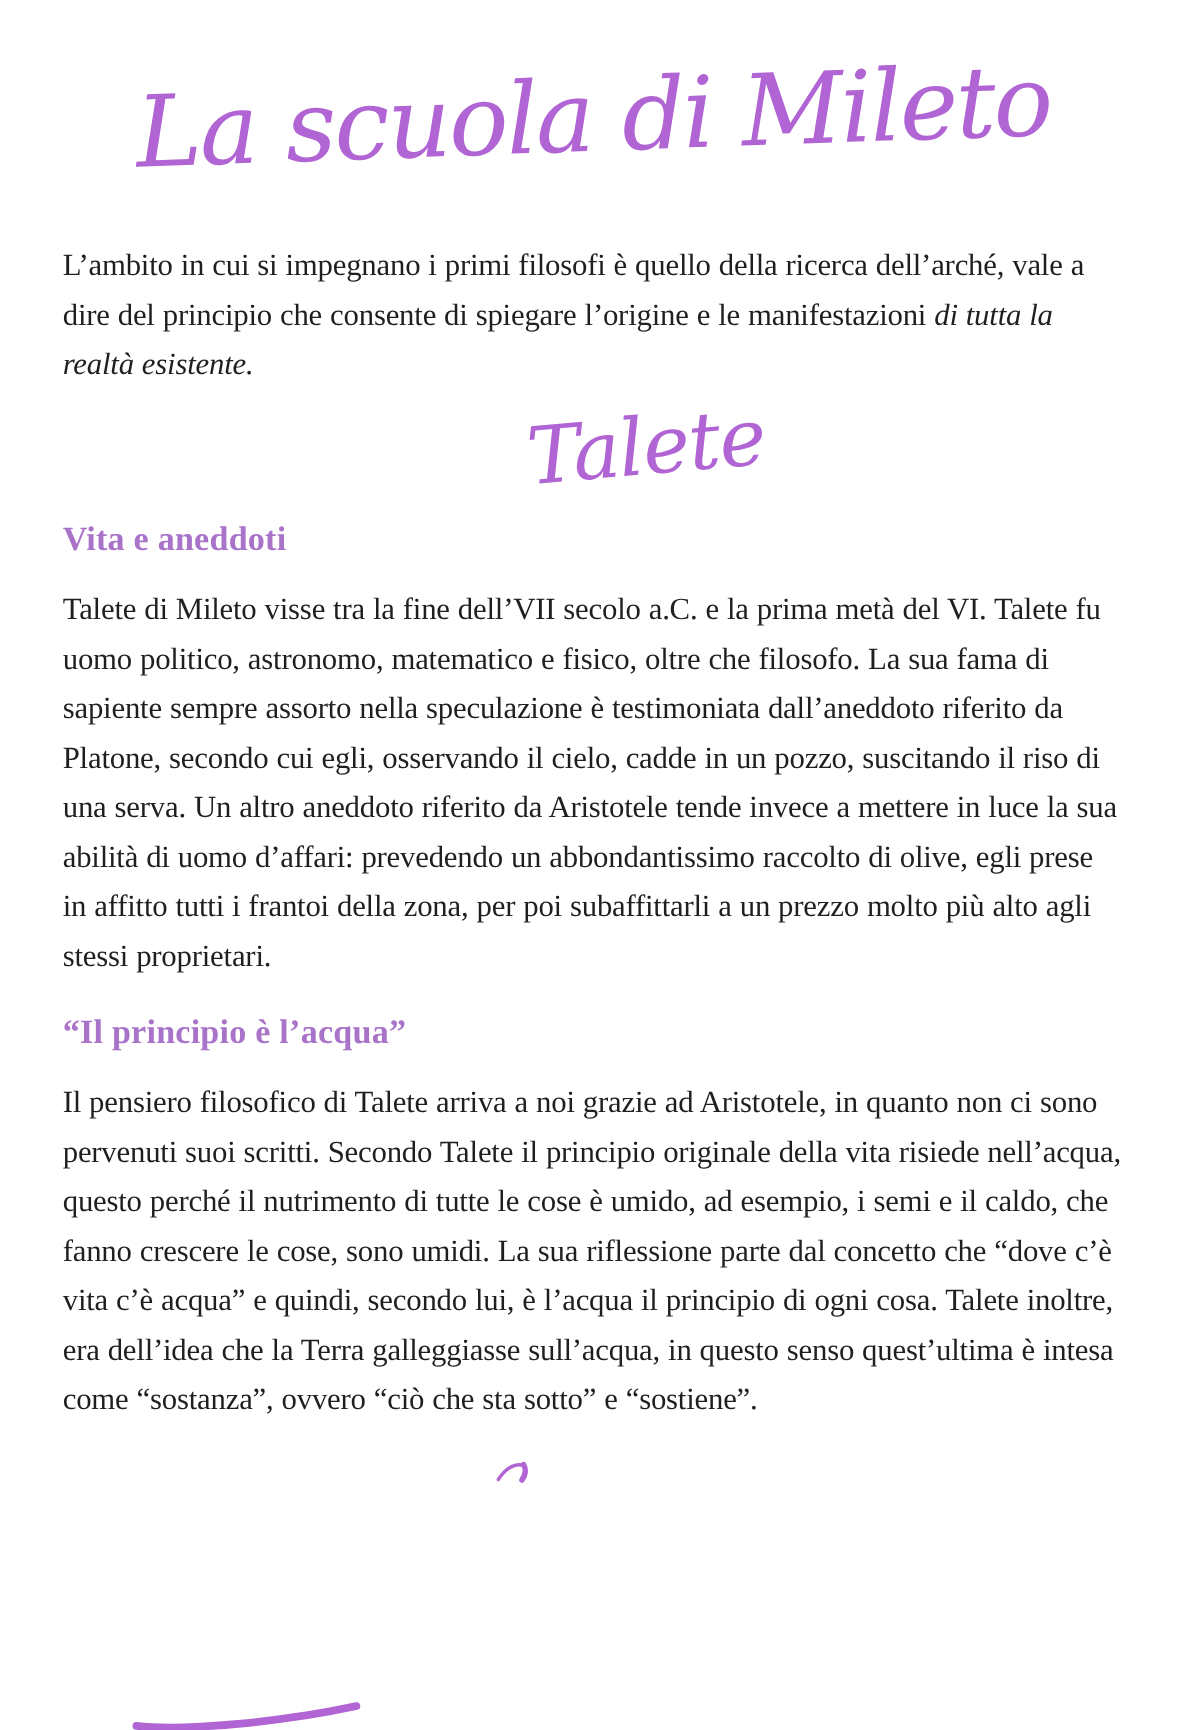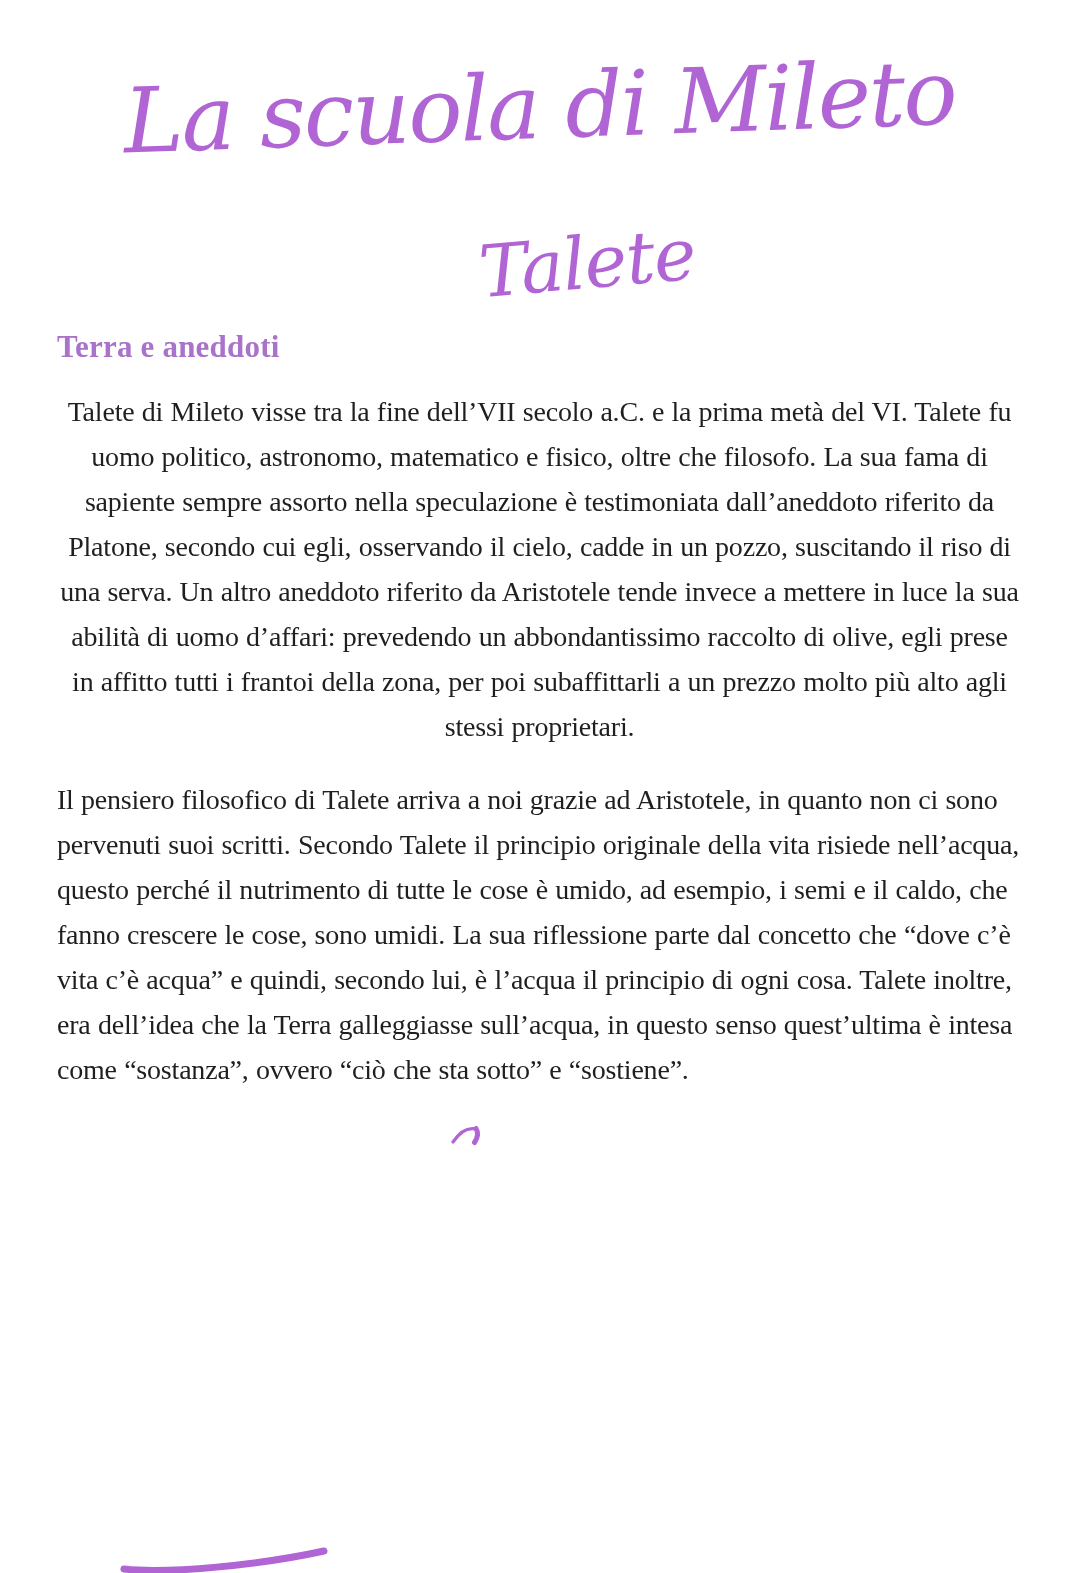--- a/index.html
+++ b/index.html
@@ -59,21 +59,20 @@
     font-size: 28px;
     line-height: 45px;
     letter-spacing: -0.2px;
     word-spacing: 0.5px;
   }
   .body-par em {
     font-style: italic;
   }
   .vita-par {
     margin-bottom: 28px;
-    text-align: center;
   }
 
   .section-heading {
     margin: 10px 0 24px 0;
     font-size: 31px;
     font-weight: bold;
     letter-spacing: 0.2px;
     color: #a873c8;
   }
   .heading-principio {
@@ -94,27 +93,29 @@
 <body>
 
 <div class="page">
 
   <h1 class="script-title">La scuola di Mileto</h1>
 
   <svg class="title-flourish" width="210" height="30" viewBox="0 0 210 30" aria-hidden="true">
     <path d="M4,24 C48,29 140,20 204,6" fill="none" stroke="#b164d4" stroke-width="7" stroke-linecap="round"></path>
   </svg>
 
+  <p class="body-par"><span>L’ambito in cui si impegnano i primi filosofi è quello della ricerca dell’arché, vale a dire del principio che consente di spiegare l’origine e le manifestazioni </span><em>di tutta la realtà esistente.</em></p>
 
   <div class="script-sub">Talete</div>
 
-  <h2 class="section-heading">Terra e aneddoti</h2>
+  <h2 class="section-heading">Vita e aneddoti</h2>
 
   <p class="body-par vita-par">Talete di Mileto visse tra la fine dell’VII secolo a.C. e la prima metà del VI. Talete fu uomo politico, astronomo, matematico e fisico, oltre che filosofo. La sua fama di sapiente sempre assorto nella speculazione è testimoniata dall’aneddoto riferito da Platone, secondo cui egli, osservando il cielo, cadde in un pozzo, suscitando il riso di una serva. Un altro aneddoto riferito da Aristotele tende invece a mettere in luce la sua abilità di uomo d’affari: prevedendo un abbondantissimo raccolto di olive, egli prese in affitto tutti i frantoi della zona, per poi subaffittarli a un prezzo molto più alto agli stessi proprietari.</p>
 
+  <h2 class="section-heading heading-principio">“Il principio è l’acqua”</h2>
 
   <p class="body-par"><span>Il pensiero filosofico di Talete arriva a noi grazie ad Aristotele, in quanto non ci sono pervenuti suoi scritti. Secondo Talete </span><span class="underlined-phrase">il principio originale della vita risiede nell’acqua</span><span>, questo perché il nutrimento di tutte le cose è umido, ad esempio, i semi e il caldo, che fanno crescere le cose, sono umidi. La sua riflessione parte dal concetto che “dove c’è vita c’è acqua” e quindi, secondo lui, è l’acqua il principio di ogni cosa. Talete inoltre, era dell’idea che la Terra galleggiasse sull’acqua, in questo senso quest’ultima è intesa come “sostanza”, ovvero “ciò che sta sotto” e “sostiene”.</span></p>
 
   <svg class="bottom-stroke" width="34" height="24" viewBox="0 0 34 24" aria-hidden="true">
     <path d="M2,18 C8,9 16,3 25,5" fill="none" stroke="#b164d4" stroke-width="3.2" stroke-linecap="round"></path>
     <path d="M25,4.5 C27.5,8.5 26.5,14 23.5,18.5" fill="none" stroke="#b164d4" stroke-width="5" stroke-linecap="round"></path>
   </svg>
 
 </div>
 

